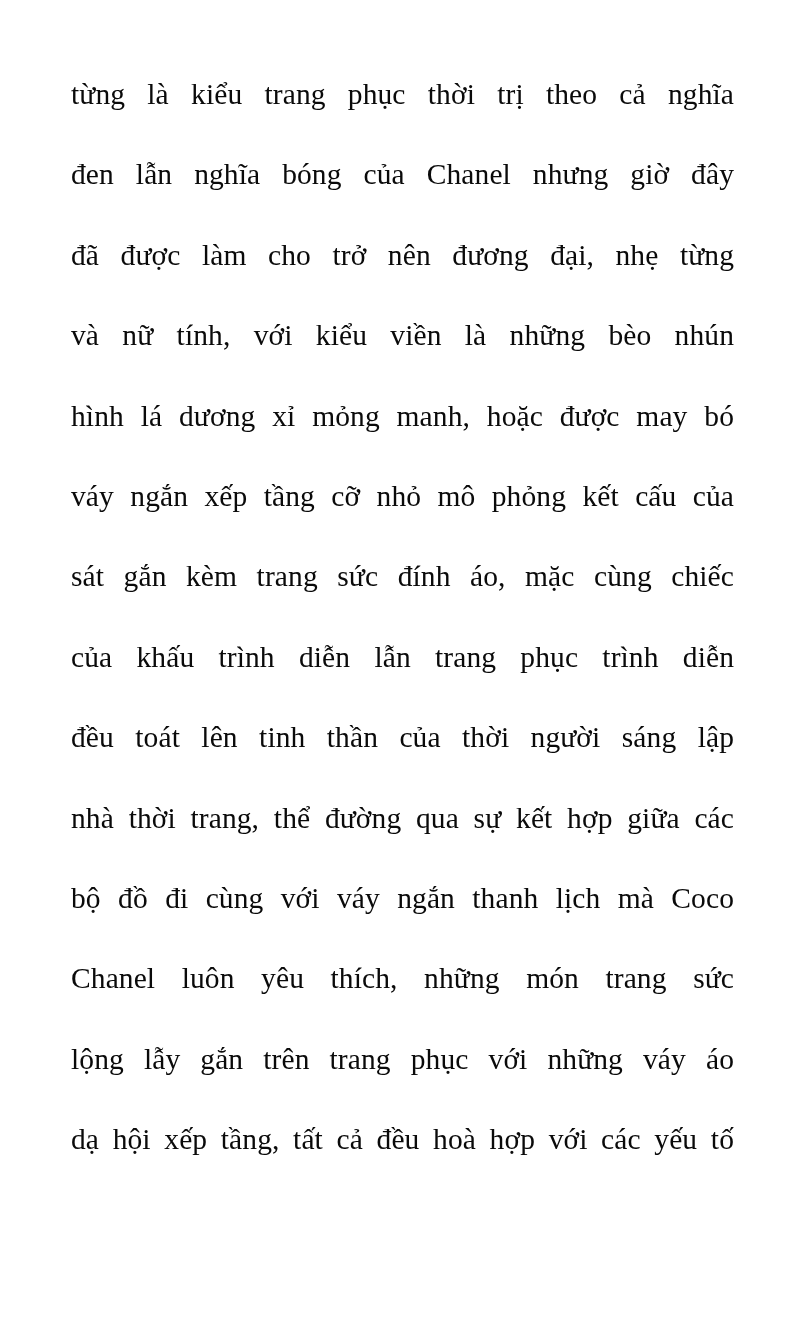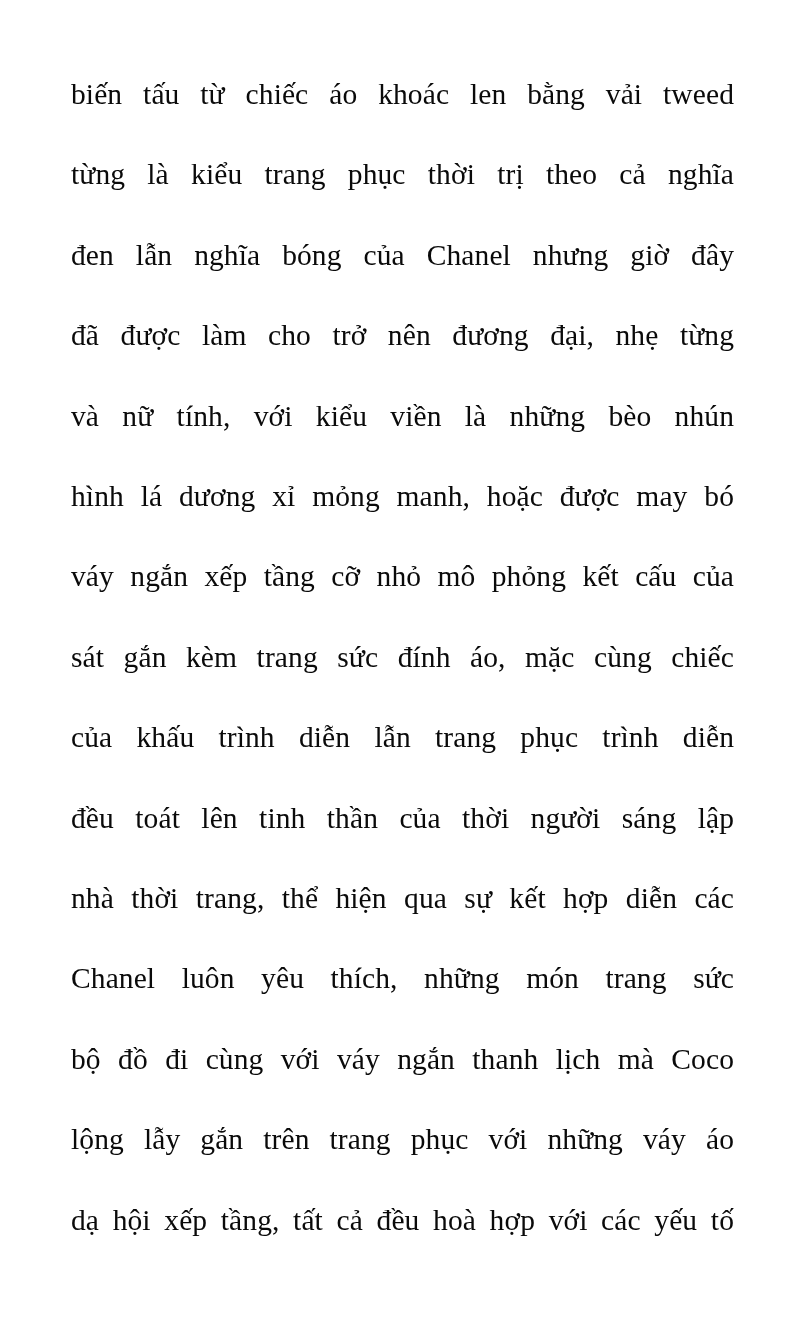--- a/index.html
+++ b/index.html
@@ -52,33 +52,32 @@
     height: 60px;
   }
 </style>
 </head>
 <body>
 
 <div class="page">
 
   <div class="text-block">
     <p class="para" id="p1">
-        <span class="line">biến tấu từ chiếc áo khoác len bằng vải tweed</span>
         <span class="line">từng là kiểu trang phục thời trị theo cả nghĩa</span>
         <span class="line">đen lẫn nghĩa bóng của Chanel nhưng giờ đây</span>
         <span class="line">đã được làm cho trở nên đương đại, nhẹ từng</span>
         <span class="line">và nữ tính, với kiểu viền là những bèo nhún</span>
         <span class="line">hình lá dương xỉ mỏng manh, hoặc được may bó</span>
         <span class="line">váy ngắn xếp tầng cỡ nhỏ mô phỏng kết cấu của</span>
         <span class="line">sát gắn kèm trang sức đính áo, mặc cùng chiếc</span>
         <span class="line">của khấu trình diễn lẫn trang phục trình diễn</span>
         <span class="line">đều toát lên tinh thần của thời người sáng lập</span>
-        <span class="line">nhà thời trang, thể hiện qua sự kết hợp diễn các</span>
+        <span class="line">nhà thời trang, thể đường qua sự kết hợp giữa các</span>
+        <span class="line">bộ đồ đi cùng với váy ngắn thanh lịch mà Coco</span>
         <span class="line">Chanel luôn yêu thích, những món trang sức</span>
-        <span class="line">bộ đồ đi cùng với váy ngắn thanh lịch mà Coco</span>
         <span class="line">lộng lẫy gắn trên trang phục với những váy áo</span>
         <span class="line">dạ hội xếp tầng, tất cả đều hoà hợp với các yếu tố</span>
       </p>
 
   </div>
 
   <div class="footer">
     
     
   </div>

